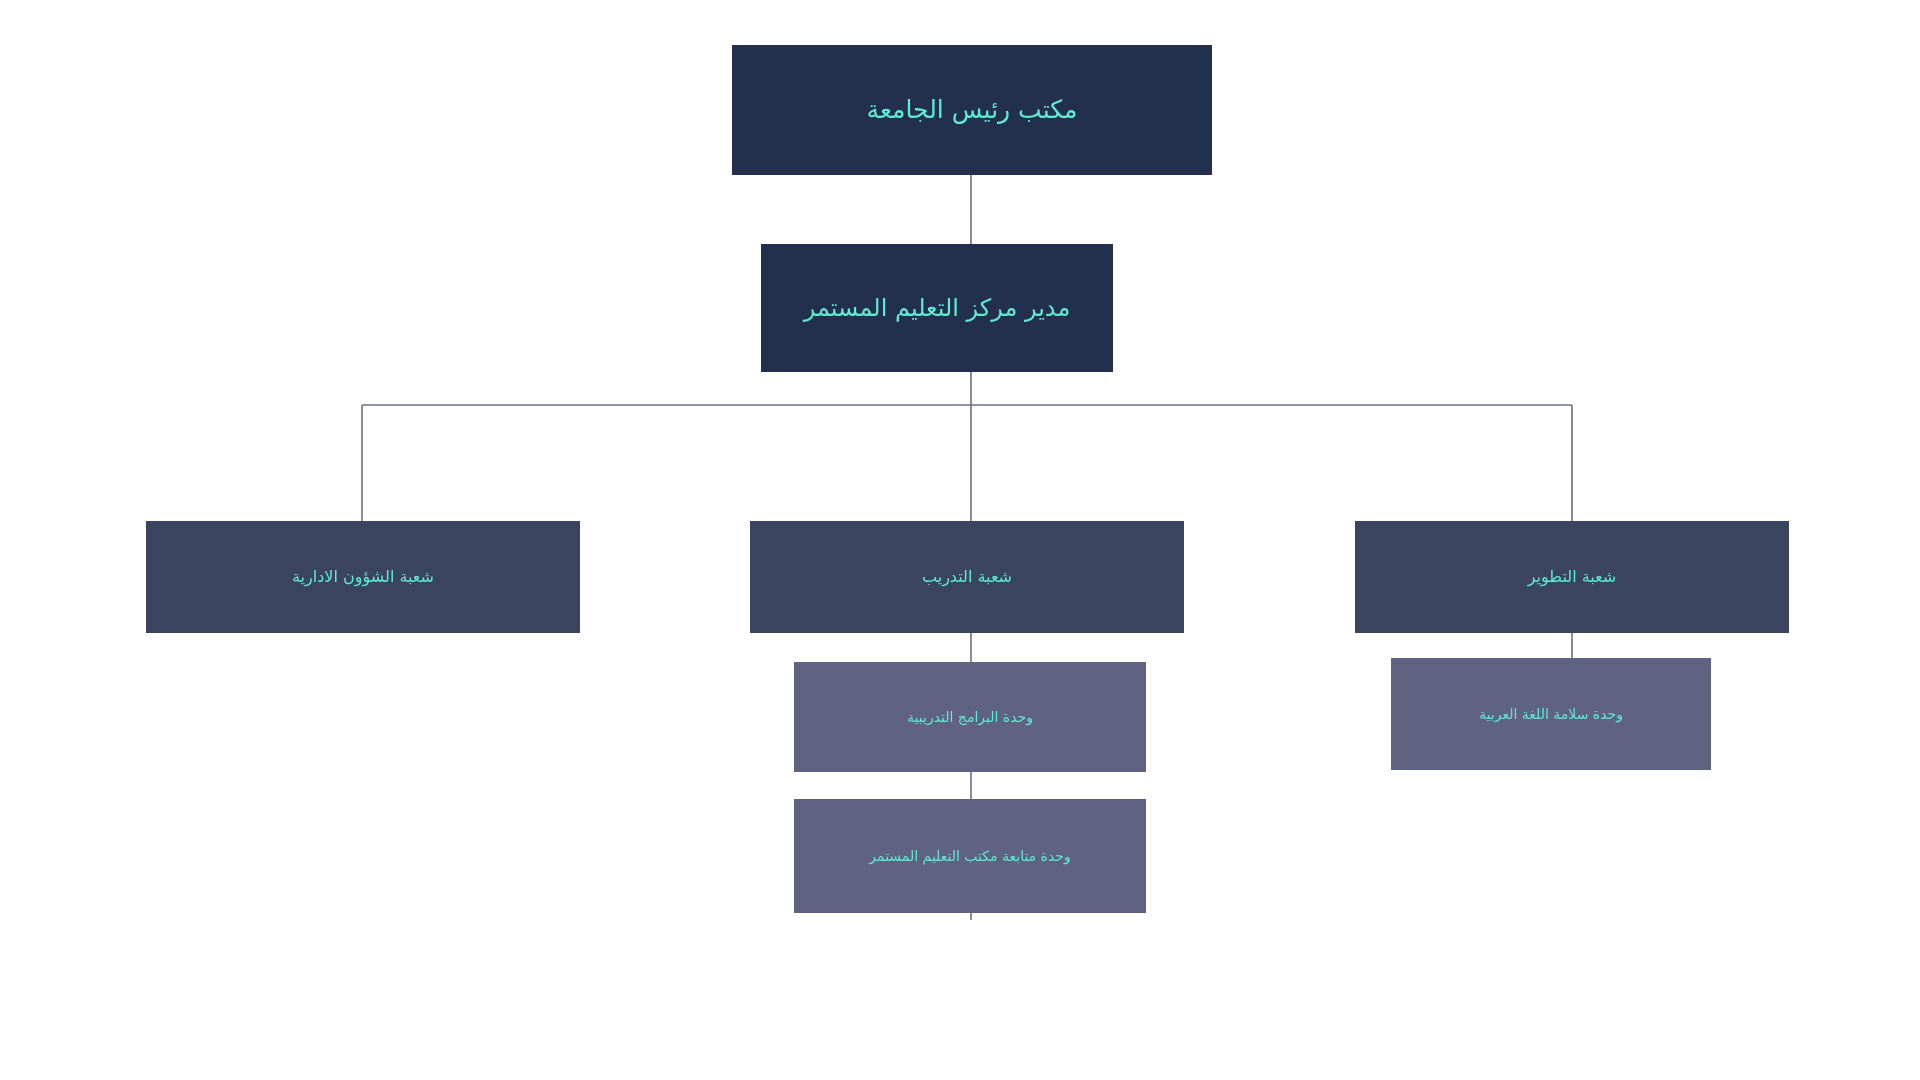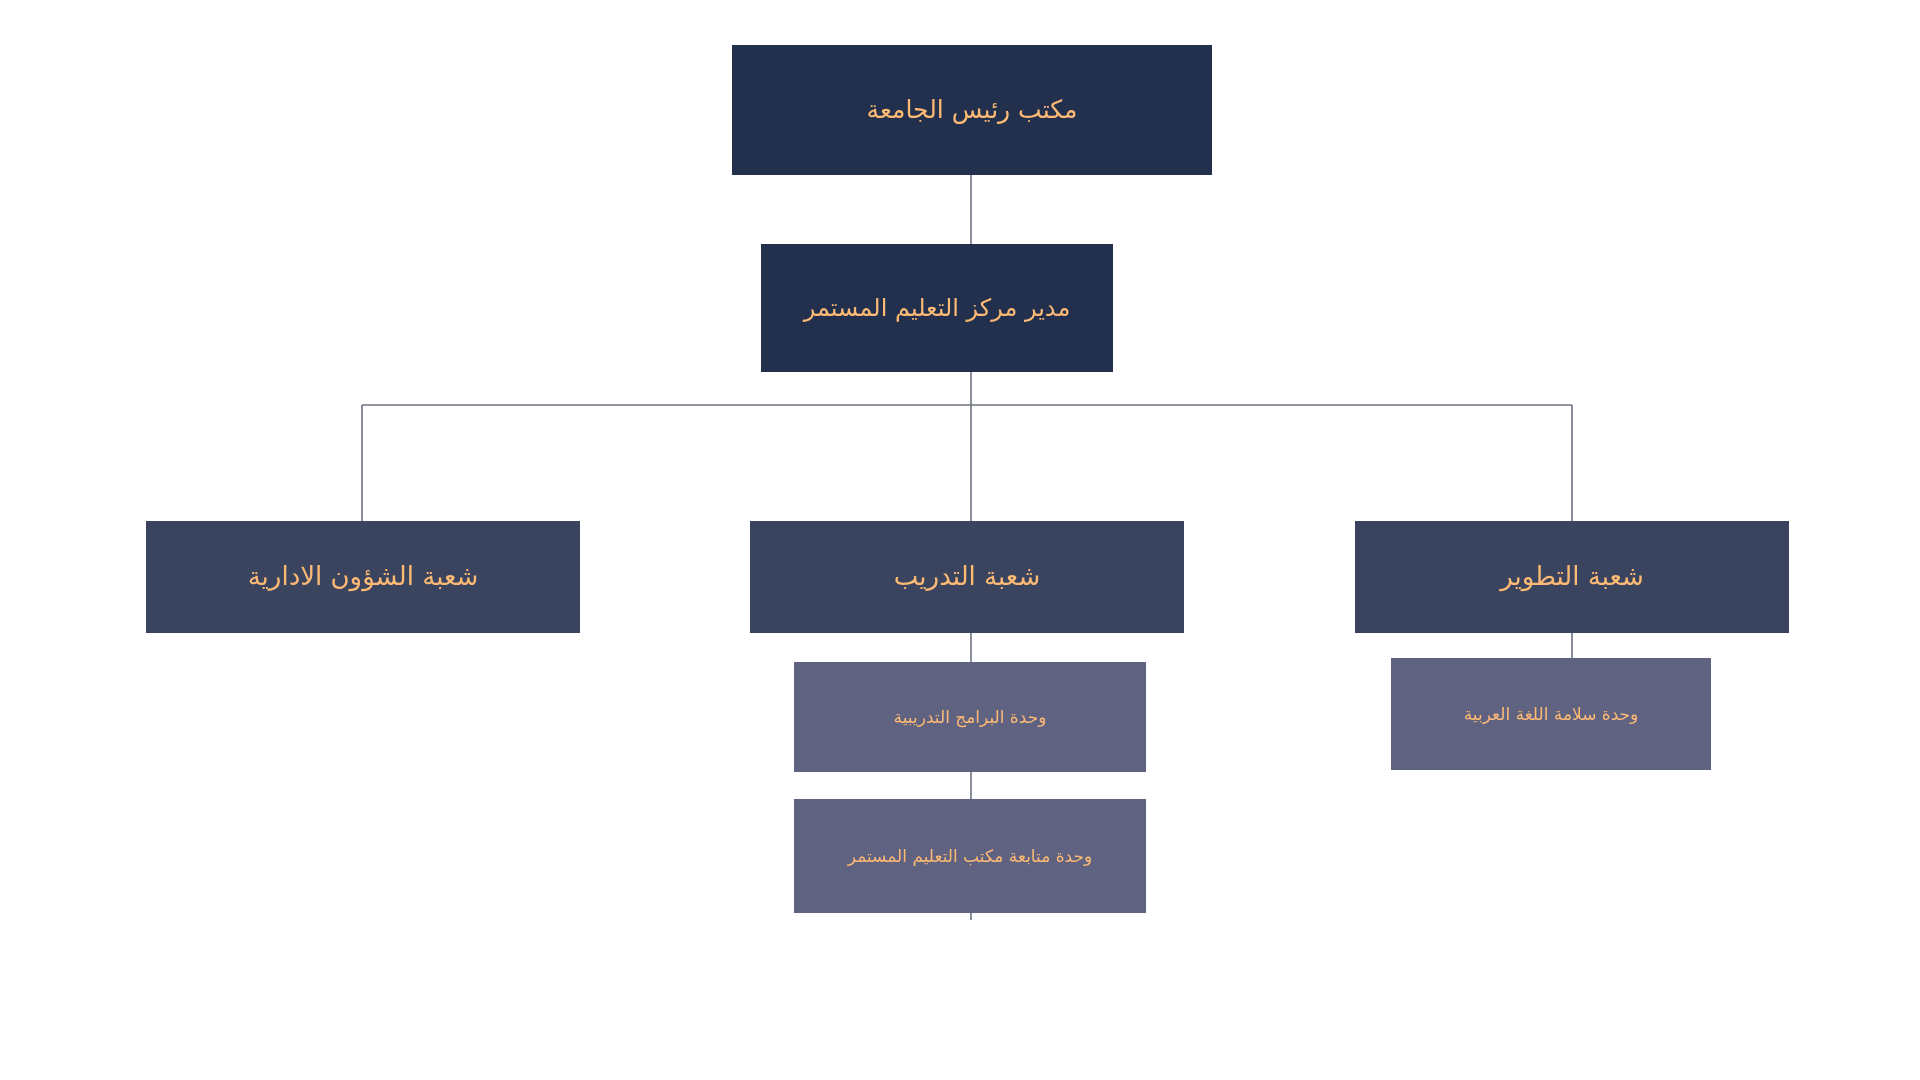--- a/index.html
+++ b/index.html
@@ -28,46 +28,46 @@
     pointer-events: none;
   }
 
   .node {
     position: absolute;
     box-sizing: border-box;
     display: flex;
     align-items: center;
     justify-content: center;
     text-align: center;
-    color: #fdba74;
+    color: #5eead4;
     line-height: 1.45;
     padding: 4px 14px;
   }
 
   .node-label {
     display: block;
     width: 100%;
   }
 
   
   .level-0 {
     background: #22304d;
     font-size: 25px;
   }
   .level-1 {
     background: #22304d;
     font-size: 24px;
   }
   .level-2 {
     background: #3b445e;
-    font-size: 26px;
+    font-size: 16px;
   }
   .level-3 {
     background: #5f6280;
-    font-size: 17px;
+    font-size: 14px;
   }
 
   
   #node-president      { left: 732px; top: 45px;  width: 480px; height: 130px; }
   #node-director       { left: 761px; top: 244px; width: 352px; height: 128px; }
   #node-admin-affairs  { left: 146px; top: 521px; width: 434px; height: 112px; }
   #node-training       { left: 750px; top: 521px; width: 434px; height: 112px; }
   #node-development    { left: 1355px; top: 521px; width: 434px; height: 112px; justify-content: flex-end; }
   #node-training-programs { left: 794px; top: 662px; width: 352px; height: 110px; }
   #node-followup       { left: 794px; top: 799px; width: 352px; height: 114px; }

